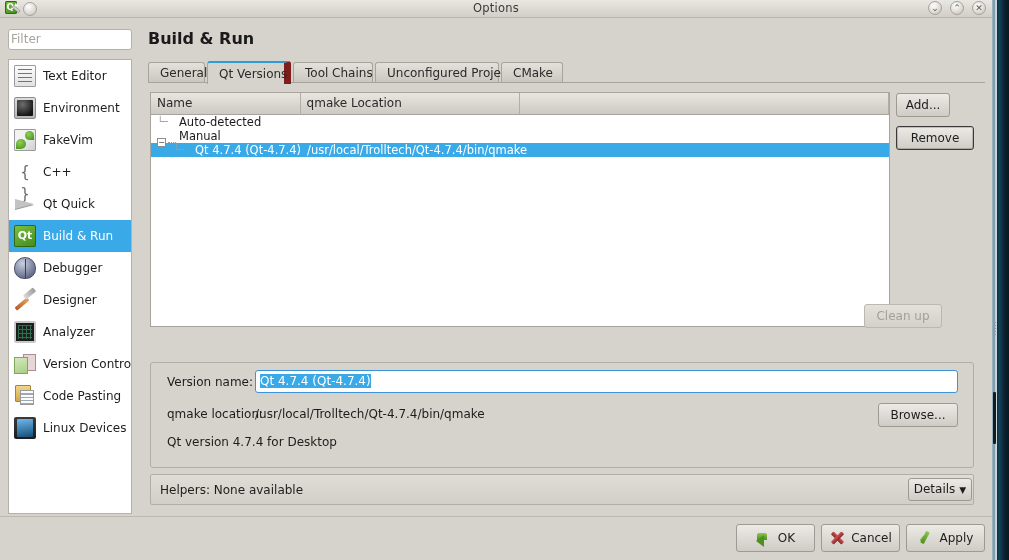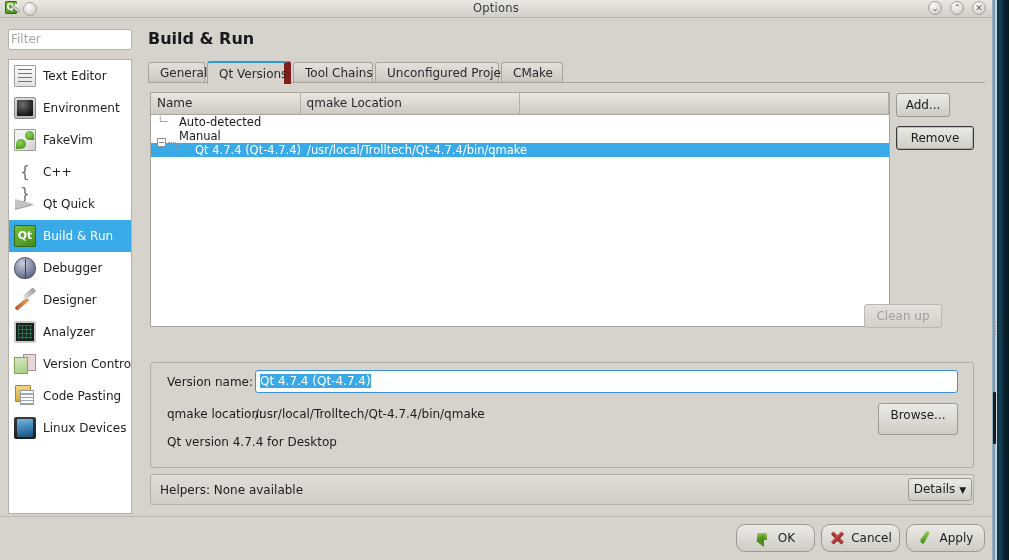--- a/index.html
+++ b/index.html
@@ -160,34 +160,34 @@
     background:#d6d3cd;border:1px solid #b2aea7;border-radius:3px;box-sizing:border-box;}
   .lbl{position:absolute;font-size:12px;color:#1d1d1d;white-space:nowrap;}
   #ver-label{left:167px;top:375px;}
   #ver-input{position:absolute;left:255px;top:370px;width:703px;height:23px;background:#fff;
     border:1px solid #3c93d8;border-radius:3px;box-sizing:border-box;line-height:21px;
     padding:0 4px;font-size:12px;overflow:hidden;white-space:nowrap;}
   #ver-input .selt{background:#39a9e8;color:#fff;}
   #qmake-label{left:167px;top:407px;}
   #qmake-value{left:255px;top:407px;}
   #desc-label{left:167px;top:435px;}
-  #browse-btn{position:absolute;left:878px;top:403px;width:80px;height:32px;line-height:22px;}
+  #browse-btn{position:absolute;left:878px;top:403px;width:80px;height:24px;line-height:22px;}
 
   
   .helpers{position:absolute;left:150px;top:474px;width:824px;height:31px;
     background:linear-gradient(180deg,#e0ddd7,#d2cfc9);border:1px solid #b2aea7;
     border-radius:2px;box-sizing:border-box;}
   #helpers-text{left:160px;top:483px;}
   #details-btn{position:absolute;left:908px;top:478px;width:64px;height:23px;line-height:21px;}
   #details-btn .caret{font-size:9px;margin-left:4px;}
 
   
   .sep-line{position:absolute;left:0;top:516px;width:992px;height:1px;background:#bdb9b2;}
   .bbtn{position:absolute;top:524px;height:28px;
-    background:linear-gradient(180deg,#eceae5,#cfccc6);border:1px solid #9d9993;border-radius:9px;
+    background:linear-gradient(180deg,#eceae5,#cfccc6);border:1px solid #9d9993;border-radius:3px;
     box-sizing:border-box;display:flex;align-items:center;justify-content:center;gap:5px;
     font-size:12px;color:#1d1d1d;cursor:default;}
   #ok-btn{left:736px;width:79px;}
   #cancel-btn{left:821px;width:79px;}
   #apply-btn{left:906px;width:79px;}
   .gi{width:17px;height:16px;position:relative;flex:none;}
   .gi-ok:before{content:"";position:absolute;left:1px;top:3px;width:10px;height:7px;
     background:linear-gradient(180deg,#8dc64f,#4f8e20);border-radius:2px 2px 0 0;}
   .gi-ok:after{content:"";position:absolute;left:0px;top:5px;width:0;height:0;
     border-right:8px solid #4f8e20;border-top:6px solid transparent;border-bottom:6px solid transparent;}

